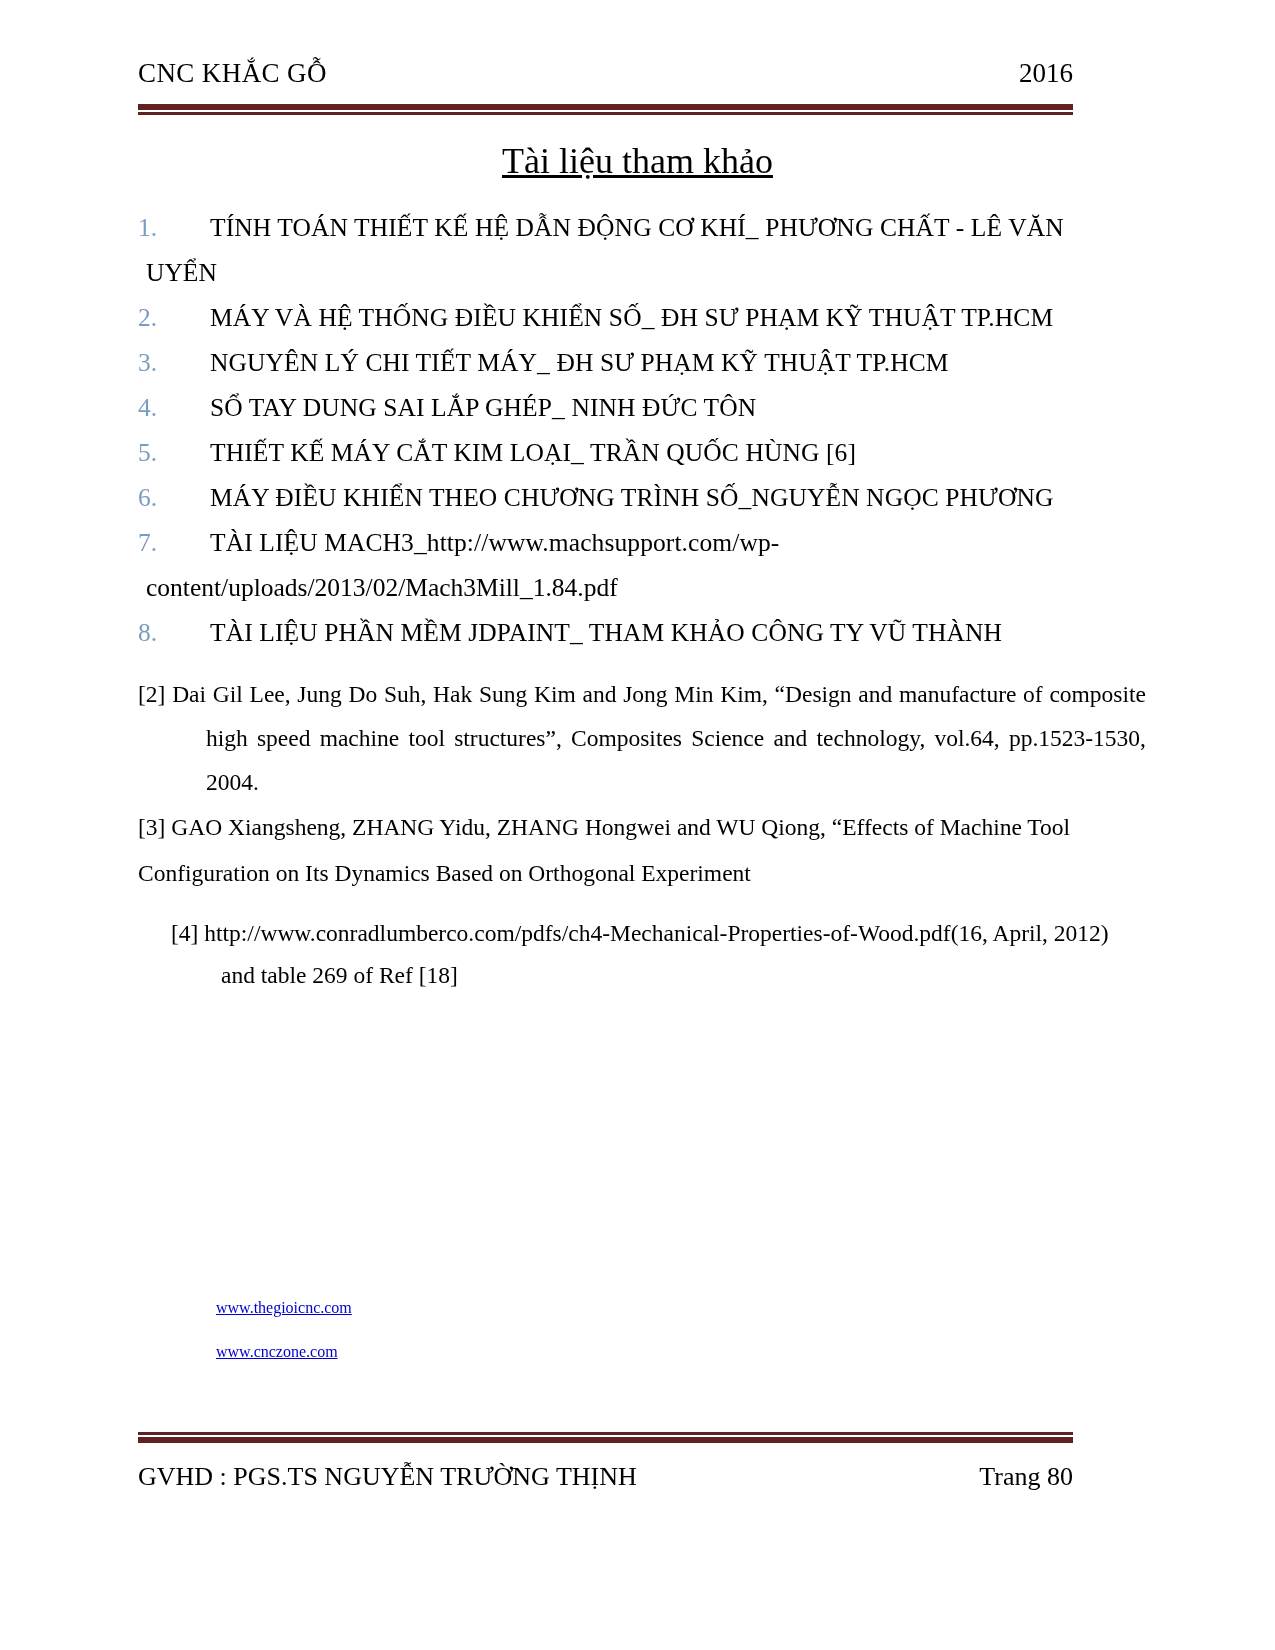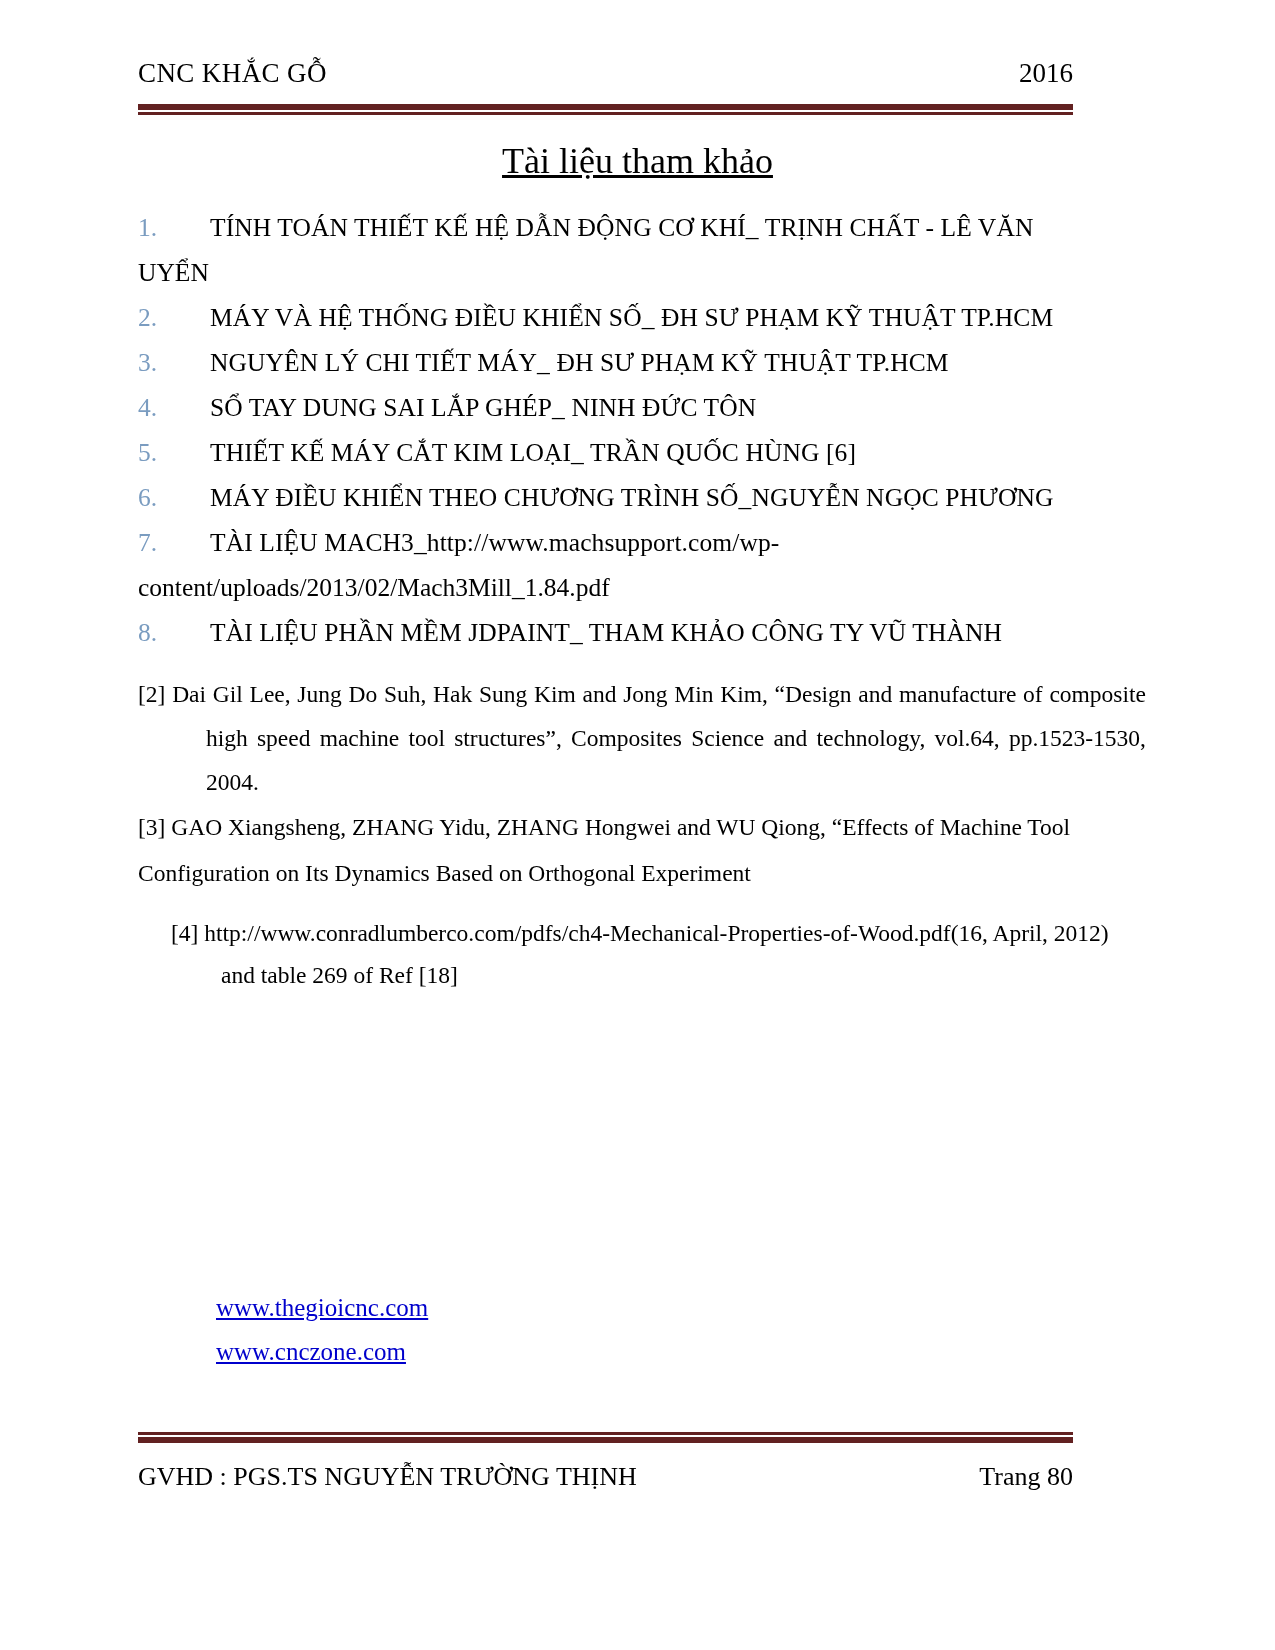--- a/index.html
+++ b/index.html
@@ -93,21 +93,21 @@
     flex: 0 0 72px;
     font-size: 25.5px;
   }
   .num-text {
     flex: 1 1 auto;
     letter-spacing: 0.1px;
   }
   .wrap-line {
     font-size: 25.5px;
     line-height: 45px;
-    margin-left: 0;
+    margin-left: 8px;
   }
 
   
   .refs {
     position: absolute;
     left: 138px;
     top: 672px;
     width: 940px;
   }
   .ref {
@@ -145,21 +145,21 @@
   
   .links {
     position: absolute;
     left: 216px;
     top: 1286px;
   }
   .link {
     display: block;
     color: #0000cc;
     text-decoration: underline;
-    font-size: 25px;
+    font-size: 16px;
     line-height: 44px;
     width: max-content;
   }
 
   
   .rule-bottom {
     position: absolute;
     left: 138px;
     top: 1432px;
     width: 935px;
@@ -208,21 +208,21 @@
     <div class="gap"></div>
     <div class="thin"></div>
   </div>
 
   <div class="doc-title">Tài liệu tham khảo</div>
 
   <div class="num-list">
 
     <div class="num-item">
       <span class="num-marker">1.</span>
-      <span class="num-text">TÍNH TOÁN THIẾT KẾ HỆ DẪN ĐỘNG CƠ KHÍ_ TRỊNH CHẤT - LÊ VĂN</span>
+      <span class="num-text">TÍNH TOÁN THIẾT KẾ HỆ DẪN ĐỘNG CƠ KHÍ_ PHƯƠNG CHẤT - LÊ VĂN</span>
     </div>
     <div class="wrap-line">UYỂN</div>
 
     <div class="num-item">
       <span class="num-marker">2.</span>
       <span class="num-text">MÁY VÀ HỆ THỐNG ĐIỀU KHIỂN SỐ_ ĐH SƯ PHẠM KỸ THUẬT TP.HCM</span>
     </div>
 
     <div class="num-item">
       <span class="num-marker">3.</span>

